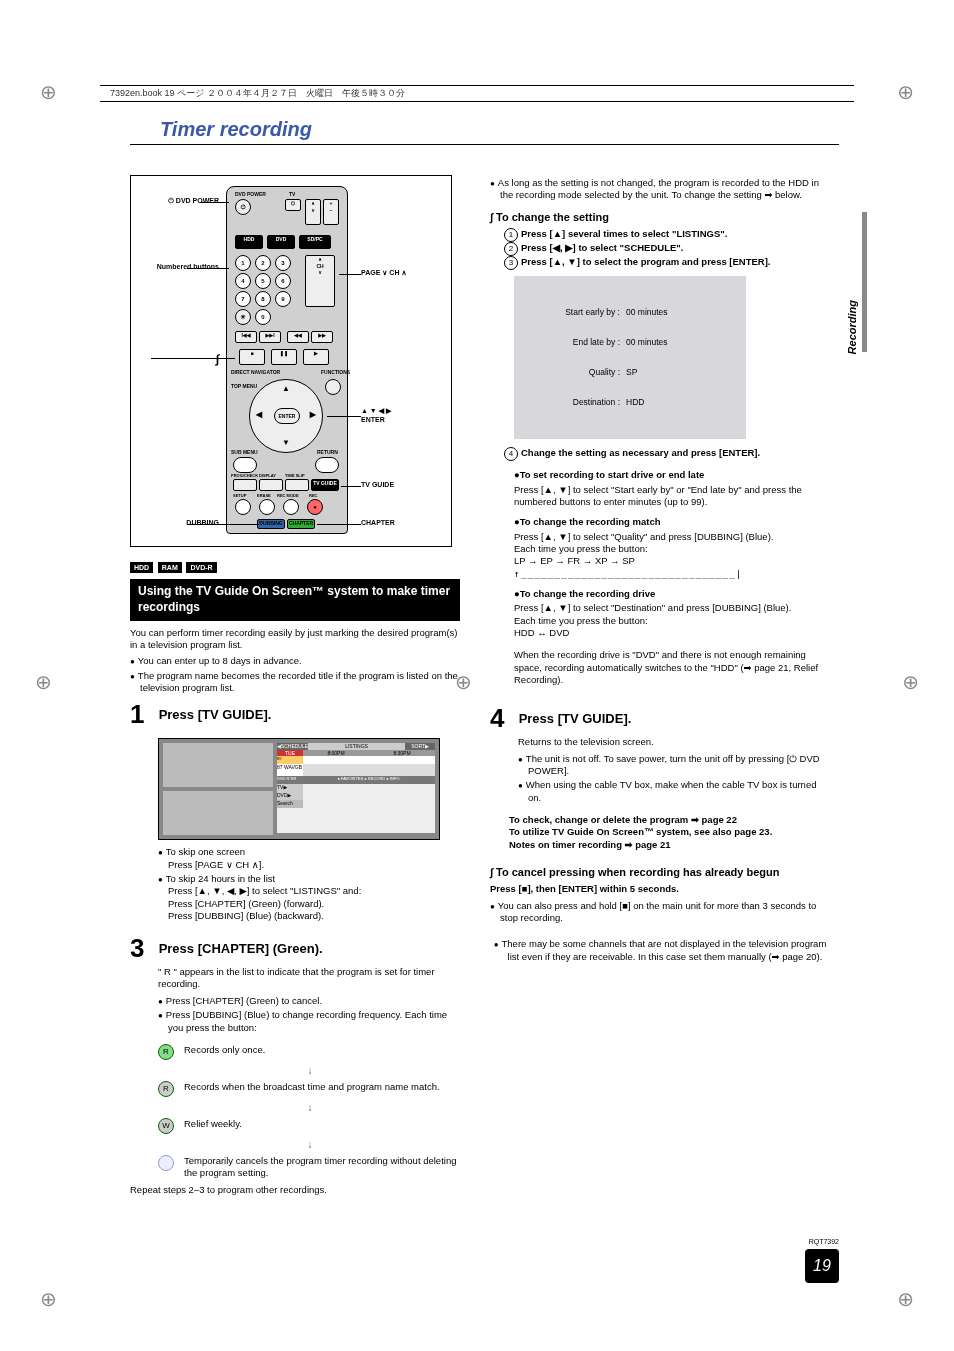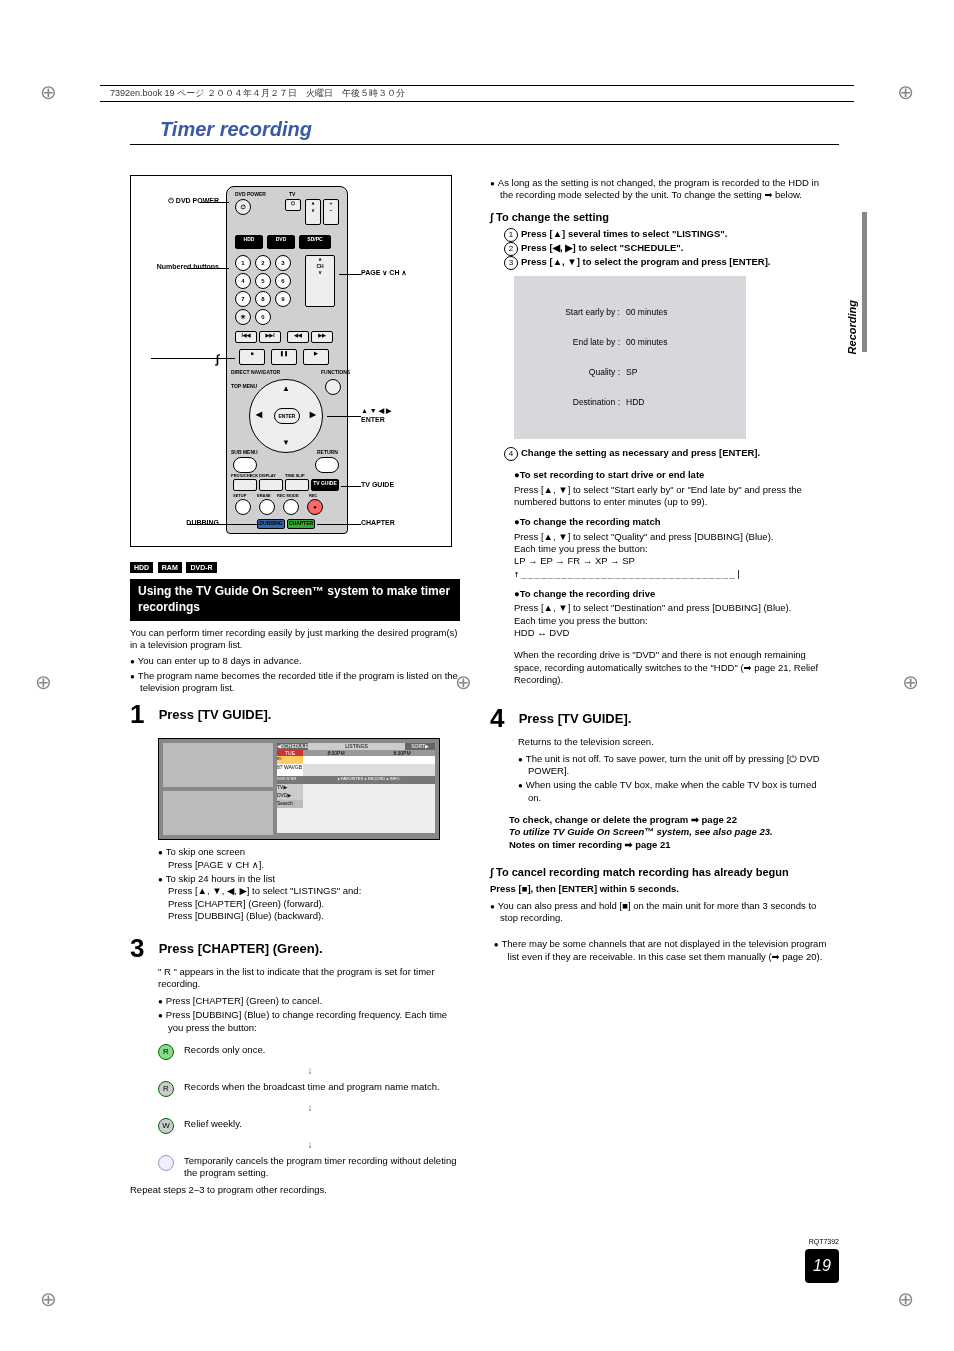--- a/index.html
+++ b/index.html
@@ -505,25 +505,25 @@
     <div class="step-body">
       <div>Returns to the television screen.</div>
       <ul class="bul">
         <li>The unit is not off. To save power, turn the unit off by pressing [⏻ DVD POWER].</li>
         <li>When using the cable TV box, make when the cable TV box is turned on.</li>
       </ul>
     </div>
 
     <div style="margin-top:8px;margin-left:19px;">
       <div style="font-weight:bold;">To check, change or delete the program ➡ page 22</div>
-      <div style="font-weight:bold;font-style:italic;">To utilize TV Guide On Screen™ system, see also page 23.</div>
+      <div style="font-weight:bold;">To utilize TV Guide On Screen™ system, see also page 23.</div>
       <div style="font-weight:bold;">Notes on timer recording ➡ page 21</div>
     </div>
 
-    <div class="sub-head" style="margin-top:14px;">To cancel recording match recording has already begun</div>
+    <div class="sub-head" style="margin-top:14px;">To cancel pressing when recording has already begun</div>
     <div style="font-weight:bold;">Press [■], then [ENTER] within 5 seconds.</div>
     <ul class="bul">
         <li>You can also press and hold [■] on the main unit for more than 3 seconds to stop recording.</li>
       </ul>
 
     <ul class="bul" style="margin-top:14px;text-align:center;">
         <li>There may be some channels that are not displayed in the television program list even if they are receivable. In this case set them manually (➡ page 20).</li>
       </ul>
   </div>
 

